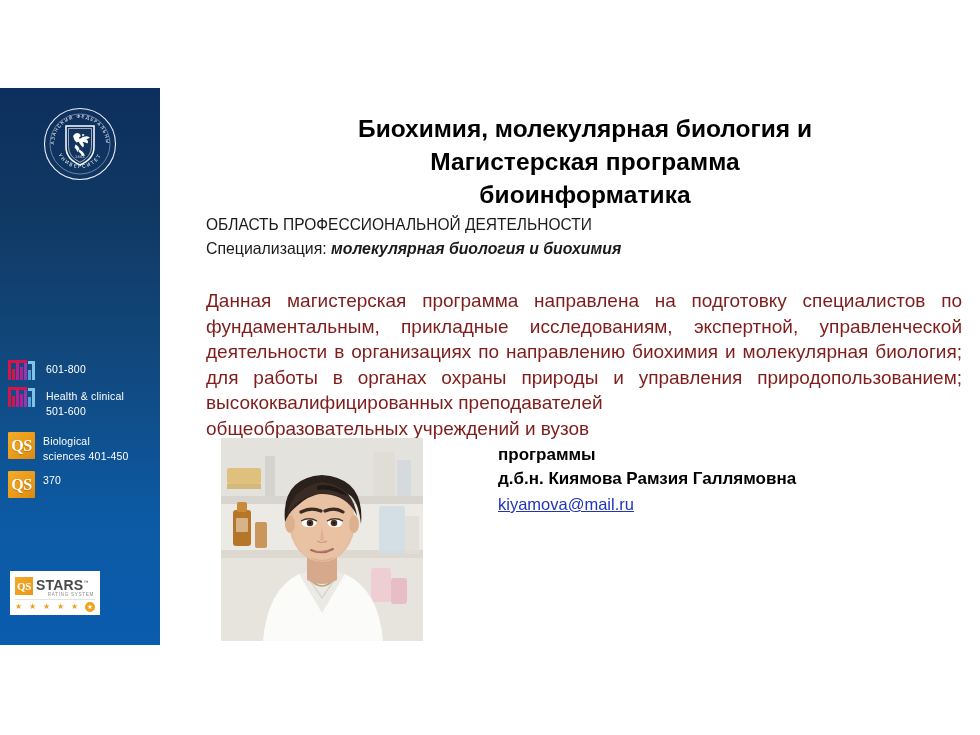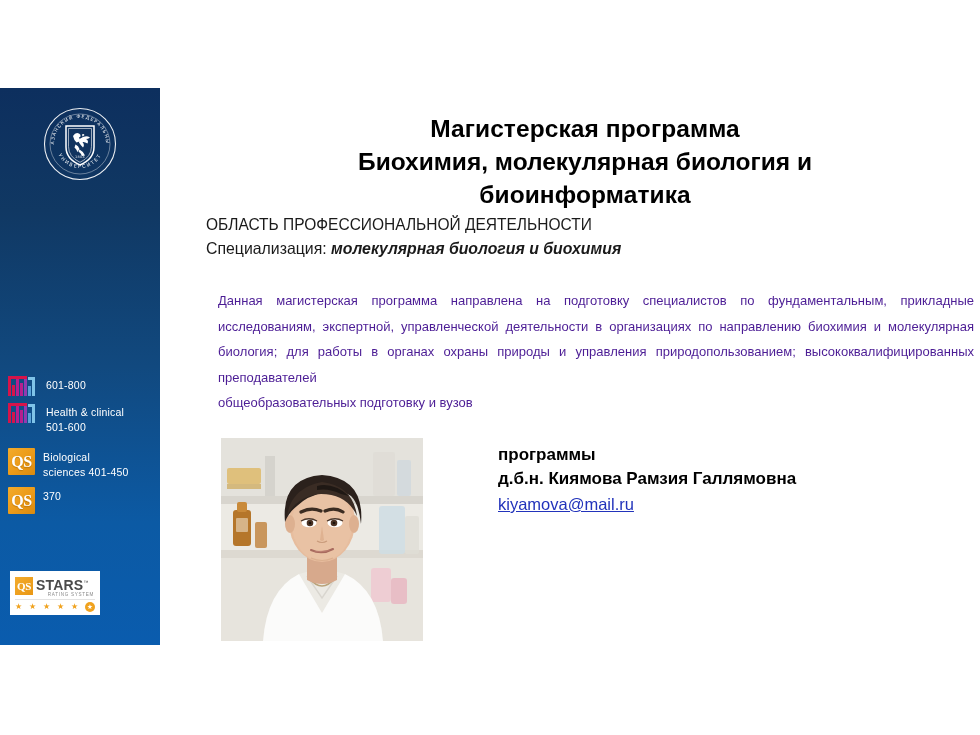--- a/index.html
+++ b/index.html
@@ -42,21 +42,21 @@
     top: 18px;
     width: 76px;
     height: 76px;
   }
   #emblem-wrap svg { display: block; }
 
   
   .rank-list {
     position: absolute;
     left: 0;
-    top: 288px;
+    top: 272px;
     width: 160px;
   }
   .rank-row {
     display: flex;
     align-items: flex-start;
     margin-bottom: 7px;
     padding-left: 8px;
   }
   .rank-row .logo {
     flex: 0 0 auto;
@@ -221,25 +221,25 @@
     transform-origin: left center;
     white-space: nowrap;
   }
   #spec-line .spec-value {
     font-weight: 700;
     font-style: italic;
   }
 
   #description {
     position: absolute;
-    left: 12px;
+    left: 0;
     top: 288px;
     width: 756px;
-    color: #4c1d95;
-    font-size: 13px;
+    color: #7f1d1d;
+    font-size: 19px;
     line-height: 25.6px;
     text-align: justify;
     text-justify: inter-word;
   }
   #description .last-line {
     text-align: left;
   }
 
   
   #photo {
@@ -393,35 +393,35 @@
         <span class="st">★</span>
         <span class="st circled">★</span>
       </div>
     </div>
 
   </div>
 
   <div id="main">
 
     <div id="title-block">
+      <span class="tline l2">Биохимия, молекулярная  биология  и</span>
       <span class="tline l1">Магистерская  программа</span>
-      <span class="tline l2">Биохимия, молекулярная  биология  и</span>
       <span class="tline l3">биоинформатика</span>
     </div>
 
     <div id="field-label">ОБЛАСТЬ ПРОФЕССИОНАЛЬНОЙ ДЕЯТЕЛЬНОСТИ</div>
 
     <div id="spec-line">
       <span>Специализация:</span>
       <span class="spec-value">молекулярная биология и биохимия</span>
     </div>
 
     <div id="description">
       <span>Данная магистерская программа направлена на подготовку специалистов по фундаментальным, прикладные исследованиям,  экспертной, управленческой деятельности в  организациях по направлению биохимия и  молекулярная биология; для работы в органах охраны природы и управления природопользованием; высококвалифицированных преподавателей</span>
-      <div class="last-line">общеобразовательных подготовку и вузов</div>
+      <div class="last-line">общеобразовательных учреждений и вузов</div>
     </div>
 
     <div id="photo">
       <svg width="202" height="203" viewBox="0 0 202 203" aria-hidden="true">
 
         <rect x="0" y="0" width="202" height="203" fill="#eceae4"></rect>
         <rect x="0" y="0" width="202" height="60" fill="#e4e2dc"></rect>
         <rect x="0" y="58" width="202" height="8" fill="#d8d5ce"></rect>
         <rect x="0" y="112" width="202" height="10" fill="#ddd9d1"></rect>
         <rect x="0" y="120" width="202" height="83" fill="#e7e4dd"></rect>

